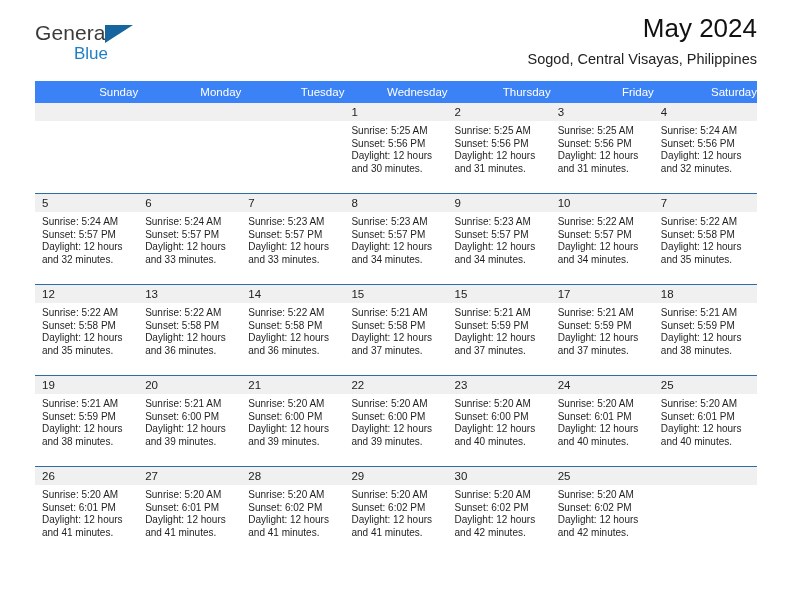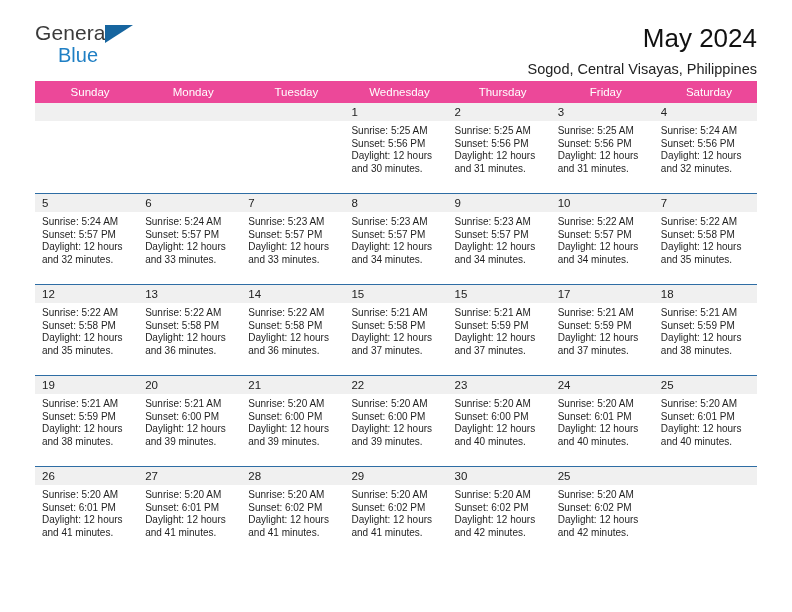--- a/index.html
+++ b/index.html
@@ -18,44 +18,44 @@
     position: relative;
     width: 792px;
     height: 612px;
     box-sizing: border-box;
     padding: 0 35px;
   }
 
   
   .header {
     display: flex;
-    align-items: flex-start;
+    align-items: flex-end;
     justify-content: space-between;
     height: 68px;
     padding-top: 22px;
     box-sizing: border-box;
   }
   .logo {
     position: relative;
     width: 115px;
     height: 46px;
     line-height: 1;
   }
   .logo-general {
     font-size: 21px;
     color: #3b3b3b;
     letter-spacing: 0.1px;
     display: block;
   }
   .logo-blue {
-    font-size: 20px;
+    font-size: 17px;
     color: #1f7fc4;
     display: block;
     margin-top: 2px;
-    margin-left: 23px;
+    margin-left: 39px;
   }
   .logo-tri {
     position: absolute;
     left: 70px;
     top: 3px;
     width: 0;
     height: 0;
     border-left: 28px solid #16659f;
     border-bottom: 18px solid transparent;
   }
@@ -78,25 +78,25 @@
   }
 
   
   .calendar {
     margin-top: 13px;
     border-collapse: collapse;
     width: 722px;
     table-layout: fixed;
   }
   .calendar th {
-    background: #ec4899;
+    background: #3b82f6;
     color: #ffffff;
     font-size: 11.5px;
     font-weight: normal;
-    text-align: center;
+    text-align: right;
     padding: 5px 0 5px 7px;
     height: 20px;
     box-sizing: border-box;
   }
   .weekrow > td {
     vertical-align: top;
     padding: 0;
     border-top: 1.5px solid #2e6da4;
     height: 90px;
   }

